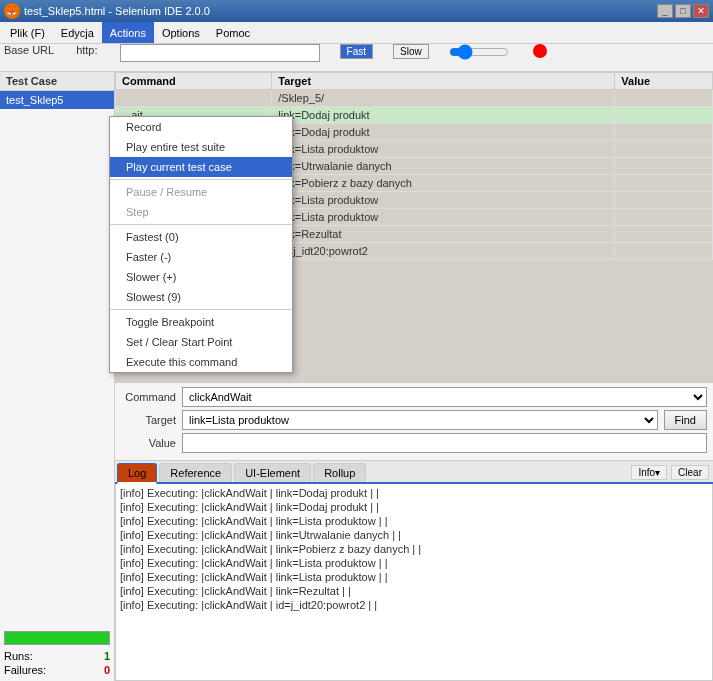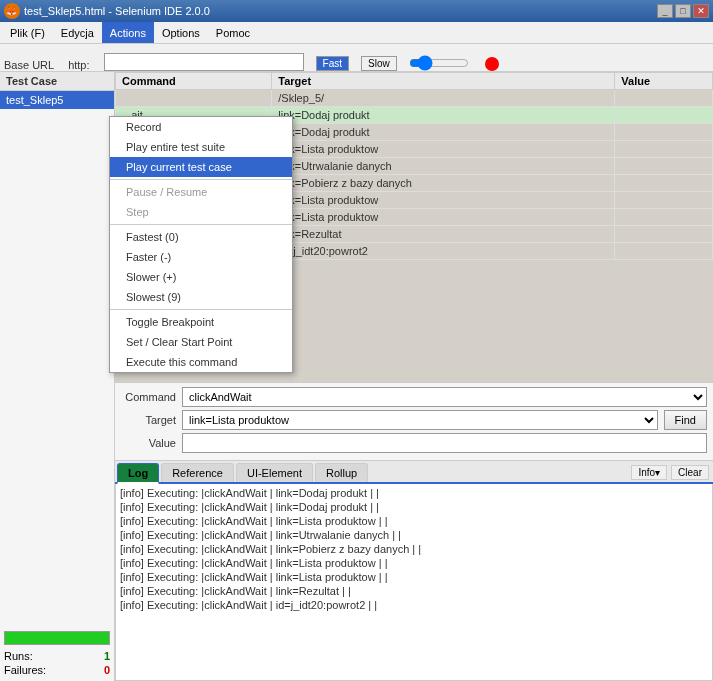--- a/index.html
+++ b/index.html
@@ -40,24 +40,24 @@
       align-items: center;
     }
     .menu-item:hover, .menu-item.active { background: #3366cc; color: white; }
     .menu-item.active { background: #3366cc; color: white; }
 
     
     .toolbar {
       background: #f0f0f0;
       height: 28px;
       display: flex;
-      align-items: flex-end;
+      align-items: flex-start;
       padding: 0 4px;
       border-bottom: 1px solid #ccc;
-      gap: 12px;
+      gap: 20px;
     }
     .toolbar-label { color: #333; margin-right: 2px; }
     .toolbar-input { width: 200px; height: 18px; border: 1px solid #999; padding: 0 2px; background: white; }
     .speed-btn { padding: 1px 6px; border: 1px solid #999; background: #f0f0f0; cursor: pointer; font-size: 10px; }
     .speed-btn.active { background: #3366cc; color: white; }
     .speed-slider { width: 60px; }
     .record-btn { width: 14px; height: 14px; background: red; border-radius: 50%; margin-left: 4px; }
 
     
     .main-content {
@@ -179,26 +179,25 @@
     .tab {
       padding: 3px 10px;
       border: 1px solid #ccc;
       background: #d8d8d8;
       cursor: pointer;
       margin-right: 2px;
       border-bottom: none;
       border-radius: 3px 3px 0 0;
     }
     .tab.active {
-      background: #15803d;
+      background: #c2410c;
       border-color: #3366cc;
       border-bottom: 2px solid white;
       margin-bottom: -2px;
       z-index: 1;
-      font-weight: bold;
     }
     .tab-actions {
       margin-left: auto;
       display: flex;
       gap: 4px;
       padding: 2px 4px;
       align-items: center;
     }
     .tab-action-btn {
       padding: 1px 6px;

